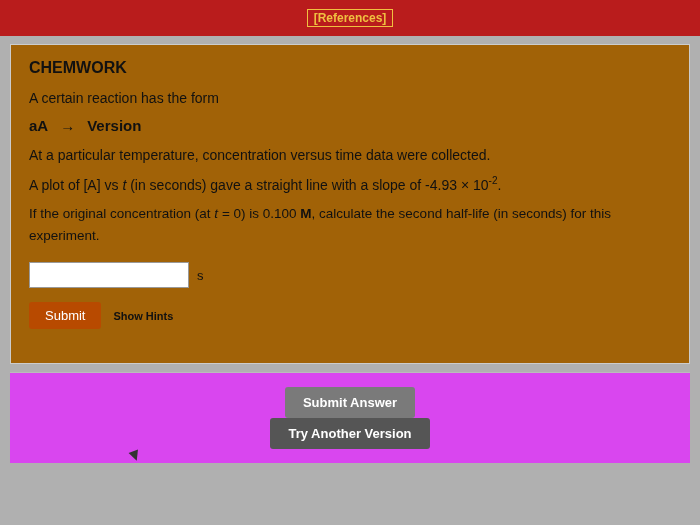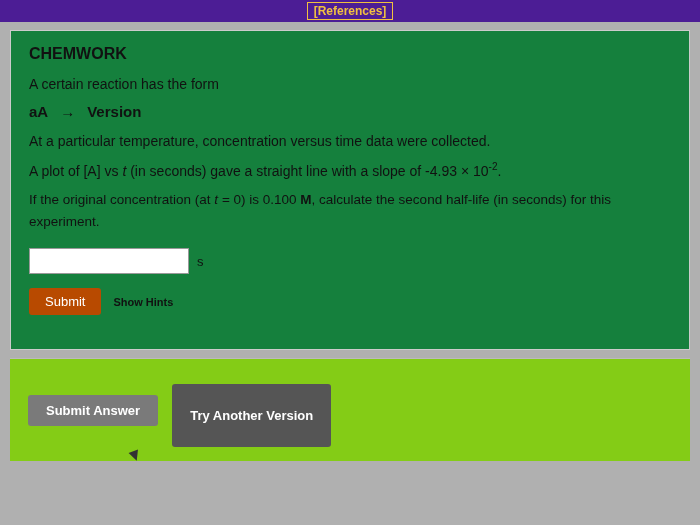--- a/index.html
+++ b/index.html
@@ -10,38 +10,38 @@
       background-color: #b0b0b0;
       font-family: Arial, sans-serif;
       font-size: 14px;
       color: #111;
       overflow: hidden;
       position: relative;
     }
 
     .top-bar {
       width: 100%;
-      background-color: #4c1d95;
-      height: 22px;
+      background-color: #b91c1c;
+      height: 36px;
       display: flex;
       align-items: center;
       justify-content: center;
     }
 
     .references-link {
       color: #f0c040;
       font-size: 12px;
       text-decoration: none;
       font-weight: bold;
       border: 1px solid #f0c040;
       padding: 1px 6px;
     }
 
     .main-panel {
-      background-color: #15803d;
+      background-color: #a16207;
       margin: 8px 10px 8px 10px;
       padding: 14px 18px 18px 18px;
       border: 1px solid #ccc;
       min-height: 320px;
     }
 
     .chemwork-title {
       font-size: 16px;
       font-weight: bold;
       color: #111;
@@ -130,50 +130,49 @@
     .btn-show-hints {
       background: none;
       border: none;
       font-size: 11px;
       font-weight: bold;
       color: #111;
       cursor: pointer;
     }
 
     .bottom-panel {
-      background-color: #84cc16;
+      background-color: #d946ef;
       margin: 0 10px;
       padding: 14px 18px;
       display: flex;
       align-items: center;
-      gap: 14px;
       border-top: 1px solid #bbb;
+      flex-direction: column;
     }
 
     .btn-submit-answer {
       background-color: #7a7a7a;
       color: #fff;
       border: none;
       padding: 8px 18px;
       font-size: 13px;
       font-weight: bold;
       cursor: pointer;
       border-radius: 3px;
     }
 
     .btn-try-another {
       background-color: #555;
       color: #fff;
       border: none;
-      padding: 24px 18px;
+      padding: 8px 18px;
       font-size: 13px;
       font-weight: bold;
       cursor: pointer;
       border-radius: 3px;
-      margin-top: 11px;
     }
 
     .attempts-text {
       font-size: 13px;
       color: #333;
       font-style: italic;
     }
 
     .cursor-area {
       position: absolute;

